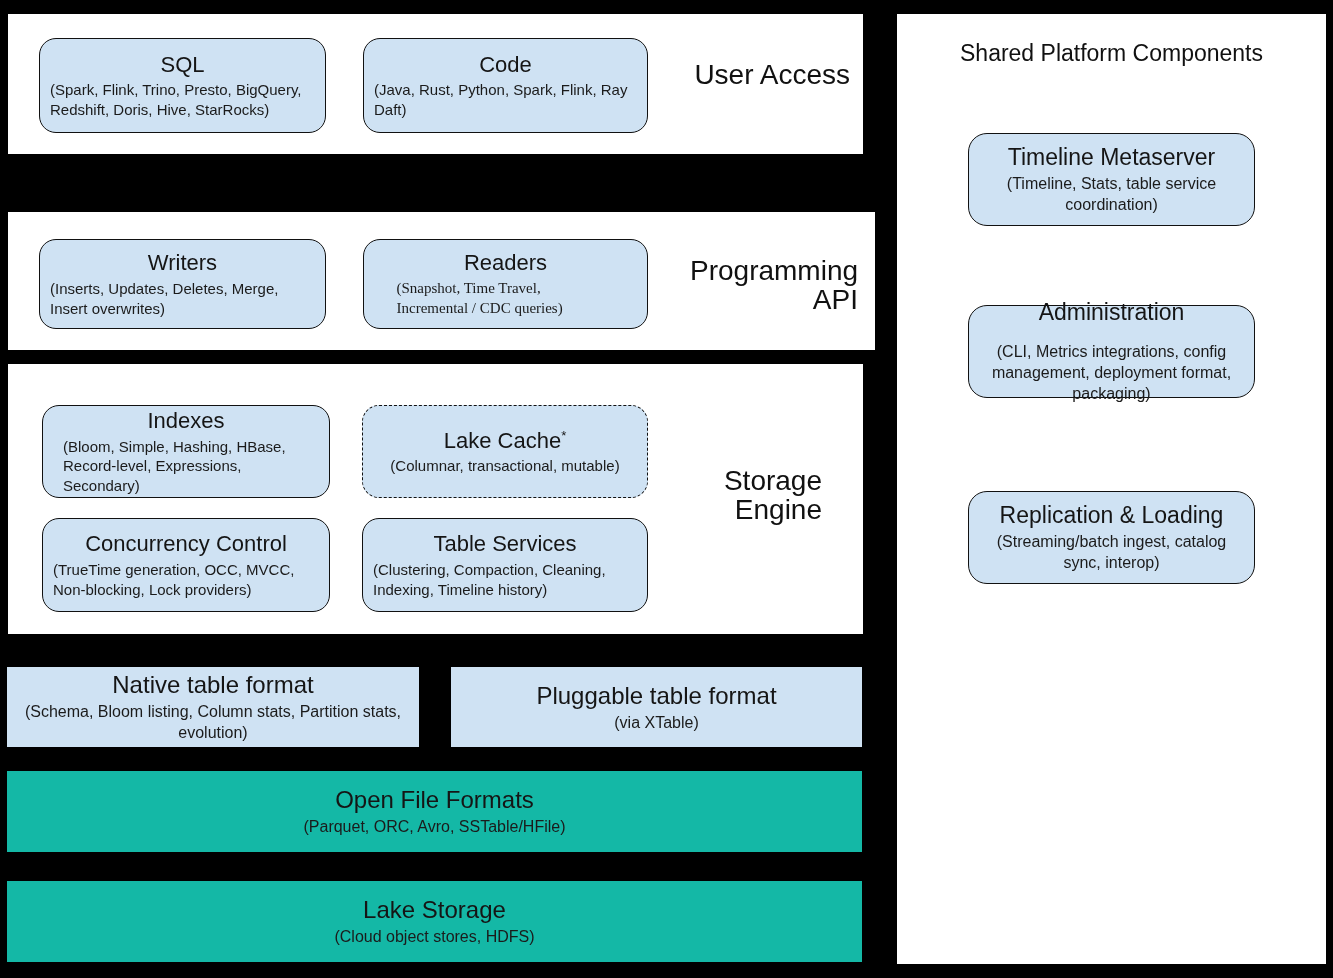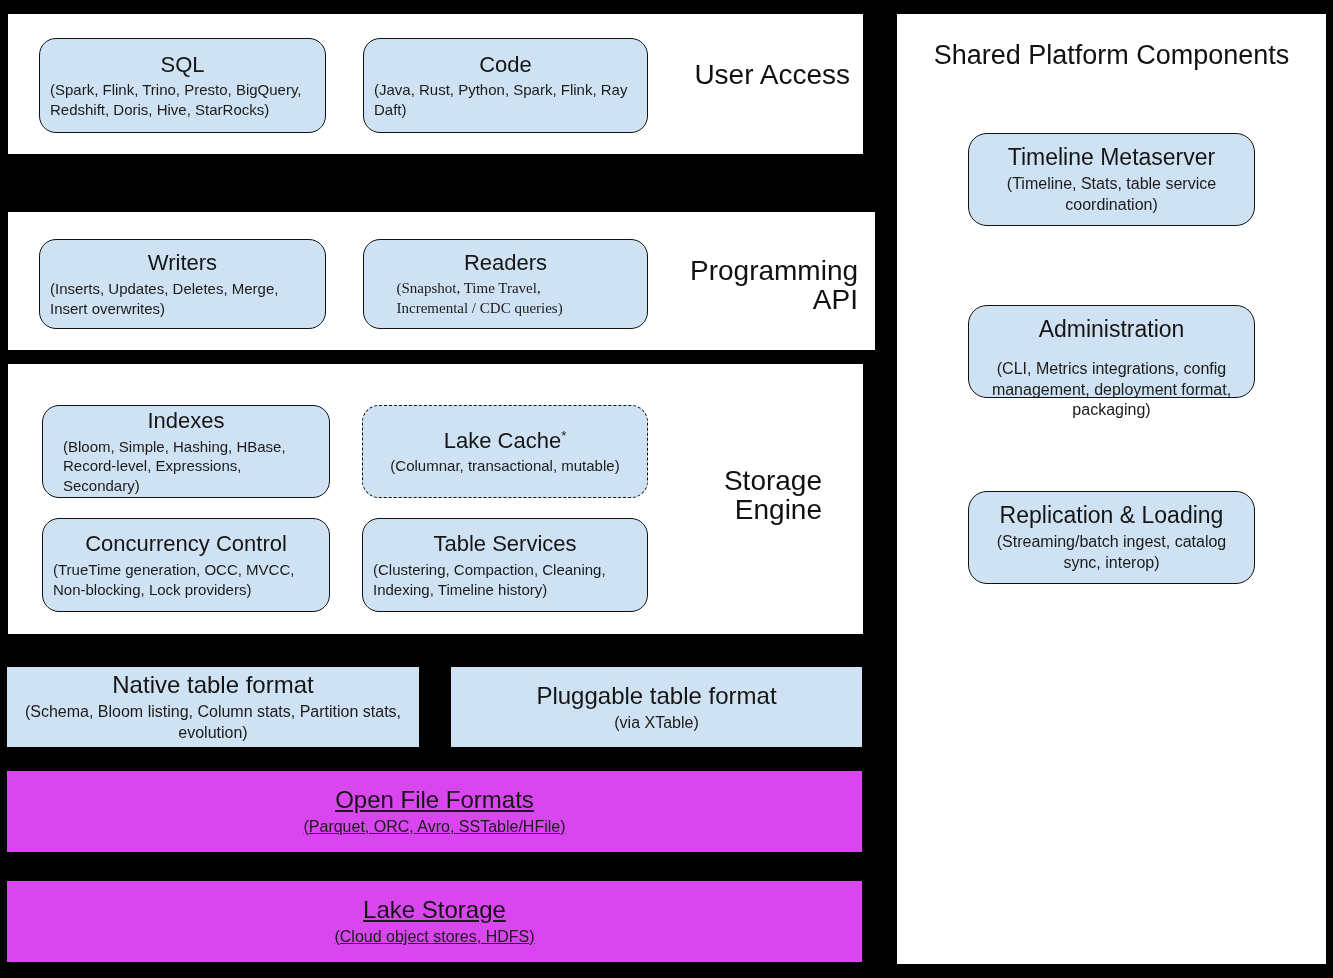--- a/index.html
+++ b/index.html
@@ -24,33 +24,33 @@
   .comp .sub.narrow-readers{max-width:218px;font-family:Liberation Serif, serif;}
   .comp .sub.narrow-indexes{max-width:246px;}
   sup{font-size:0.6em;}
 
   .flatbox{
     position:absolute;background:#cfe2f3;display:flex;flex-direction:column;
     align-items:center;justify-content:center;text-align:center;padding:4px 8px;box-sizing:border-box;
   }
   .flatbox .title{font-size:24px;line-height:1.25;color:#151515;}
   .flatbox .sub{font-size:16px;line-height:1.3;color:#1b1b1b;margin-top:2px;}
-  .flatbox.gray{background:#d946ef;text-decoration:underline;}
+  .flatbox.gray{background:#14b8a6;}
 
   .section-label{
     position:absolute;font-size:28px;line-height:29px;color:#111;text-align:right;white-space:normal;
   }
   .rp-title{
     position:absolute;left:0;top:26px;width:100%;text-align:center;
-    font-size:27px;color:#111;
+    font-size:23px;color:#111;
   }
   .rp-box{
     position:absolute;background:#cfe2f3;border:1.8px solid #111;border-radius:19px;
-    display:flex;flex-direction:column;align-items:center;
-    text-align:center;padding:9px 12px;box-sizing:border-box;
+    display:flex;flex-direction:column;align-items:center;justify-content:center;
+    text-align:center;padding:18px 12px;box-sizing:border-box;
   }
   .rp-box .title{font-size:23px;line-height:1.25;color:#151515;}
   .rp-box .sub{font-size:16px;line-height:1.3;color:#1b1b1b;margin-top:2px;}
 </style>
 </head>
 <body>
 
 <div class="stage">
 
   <div class="band band-user">

